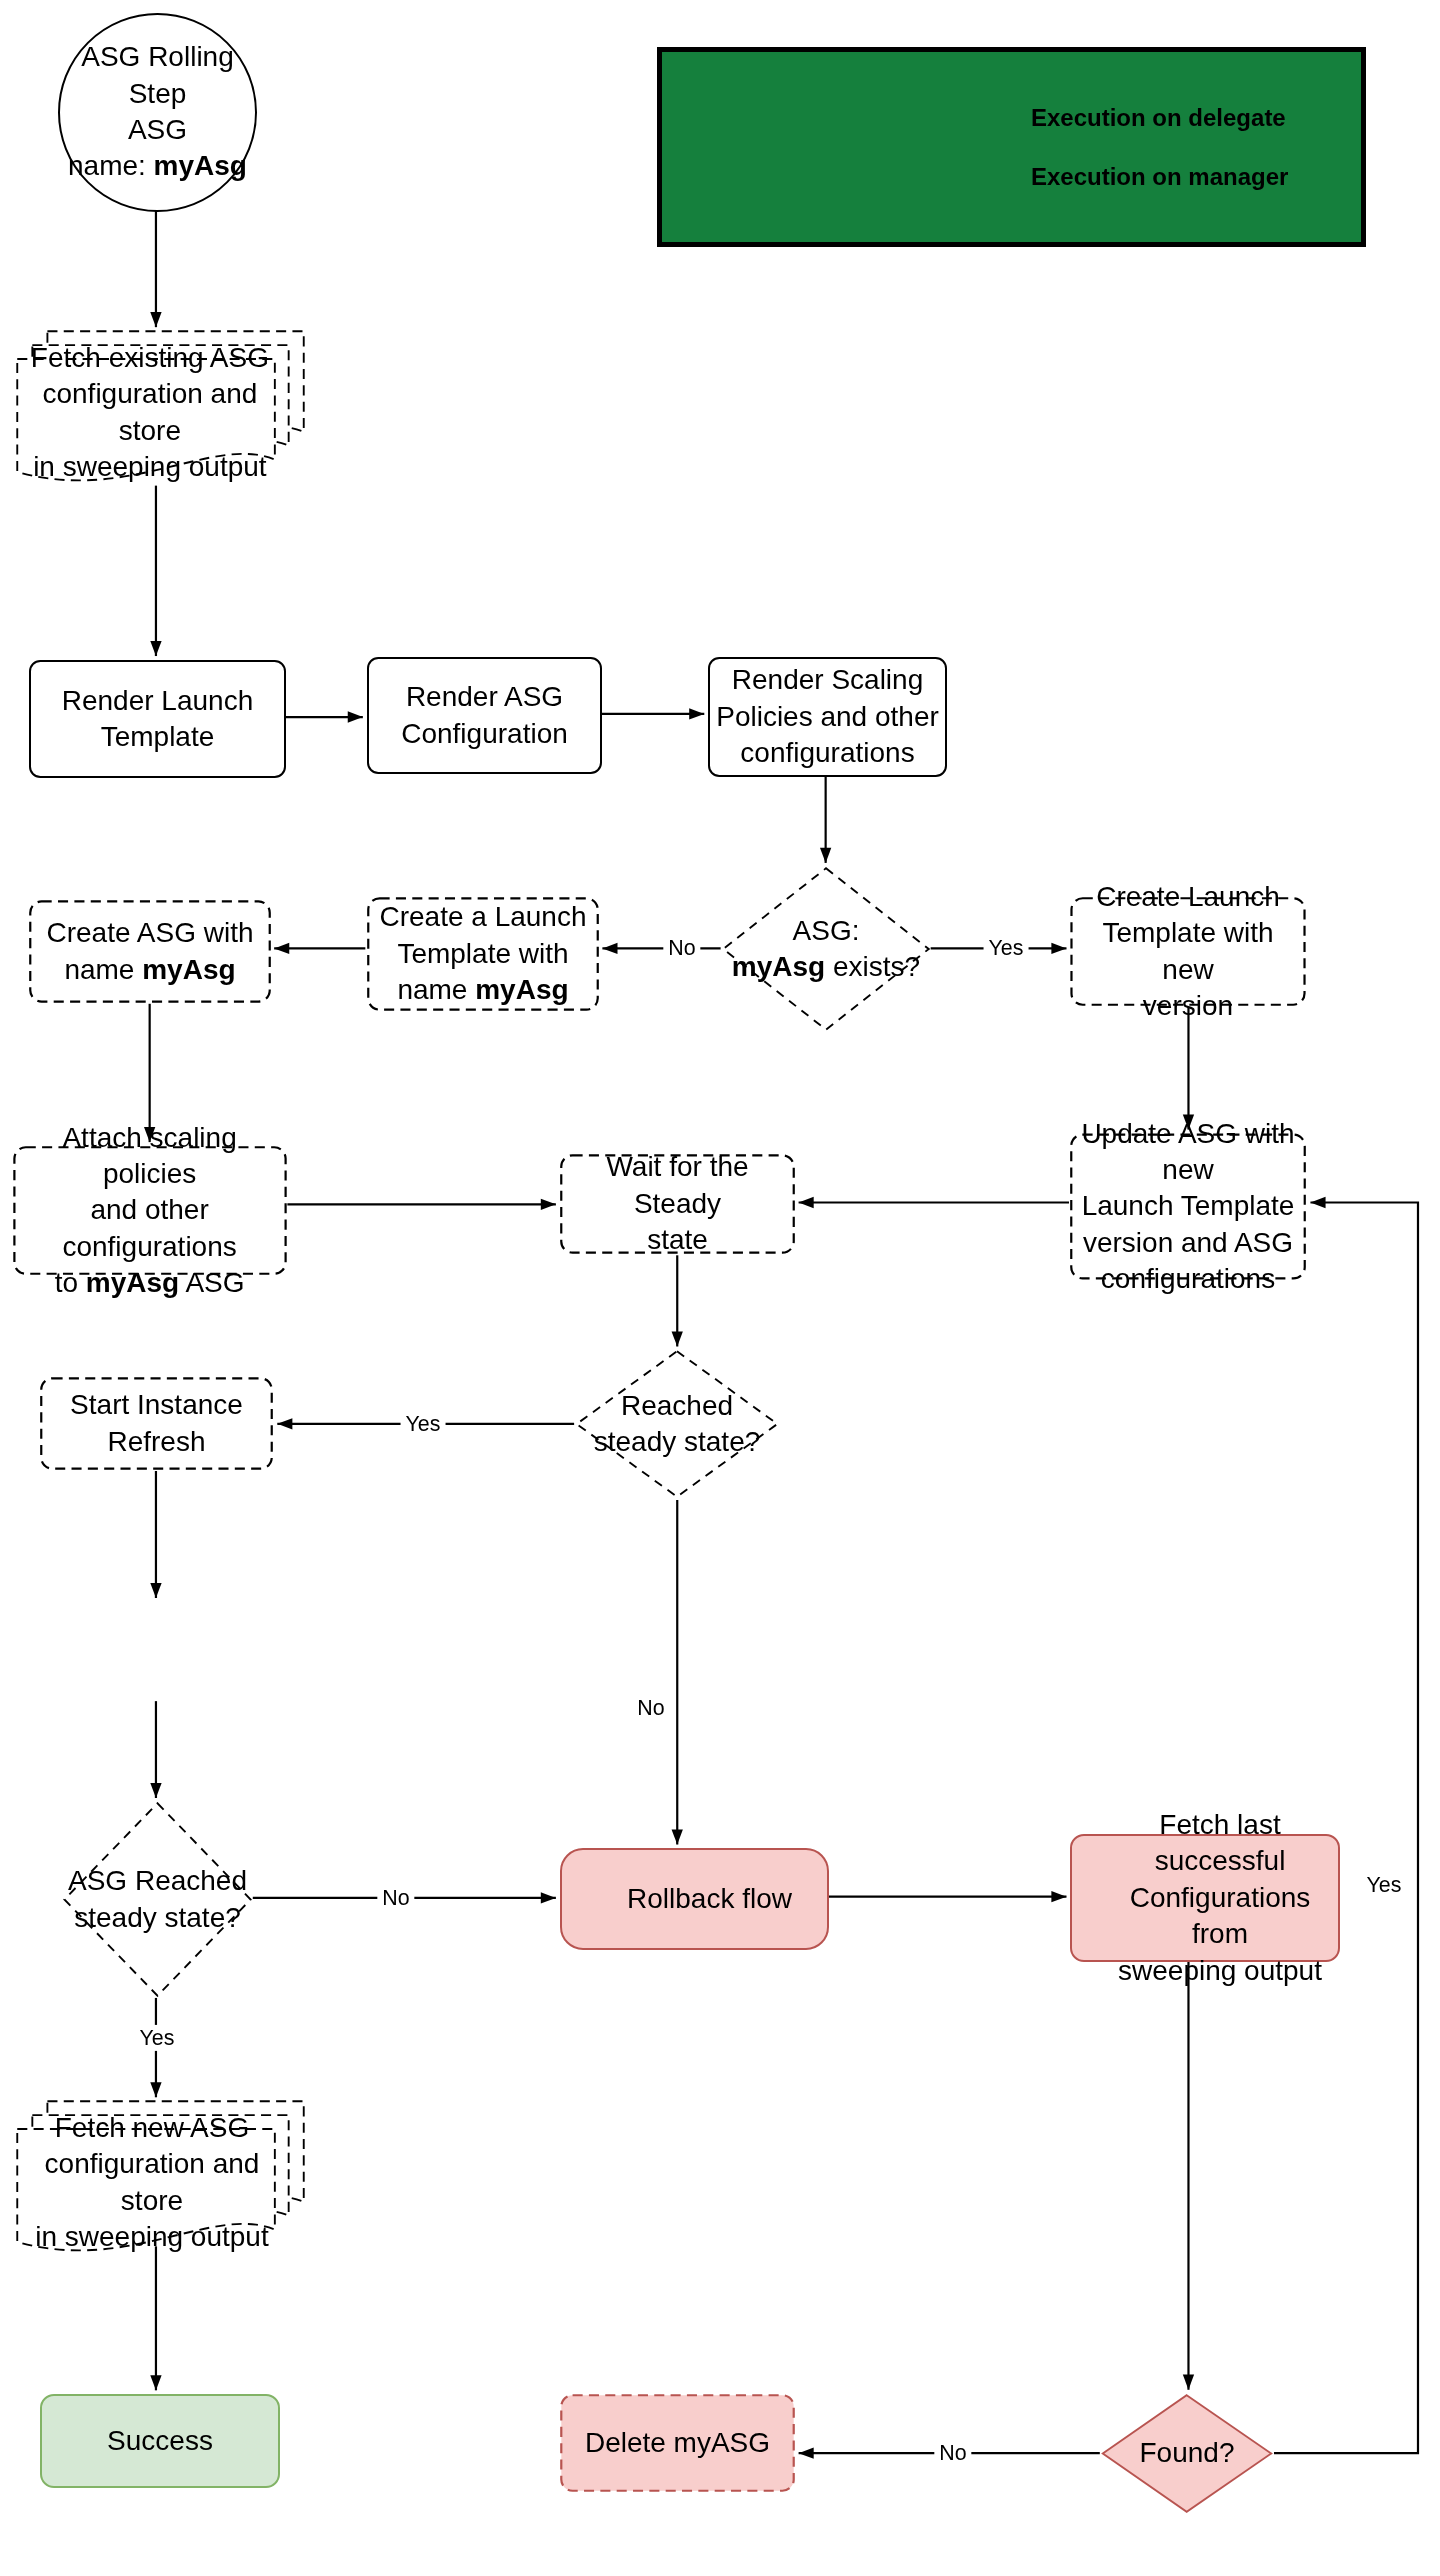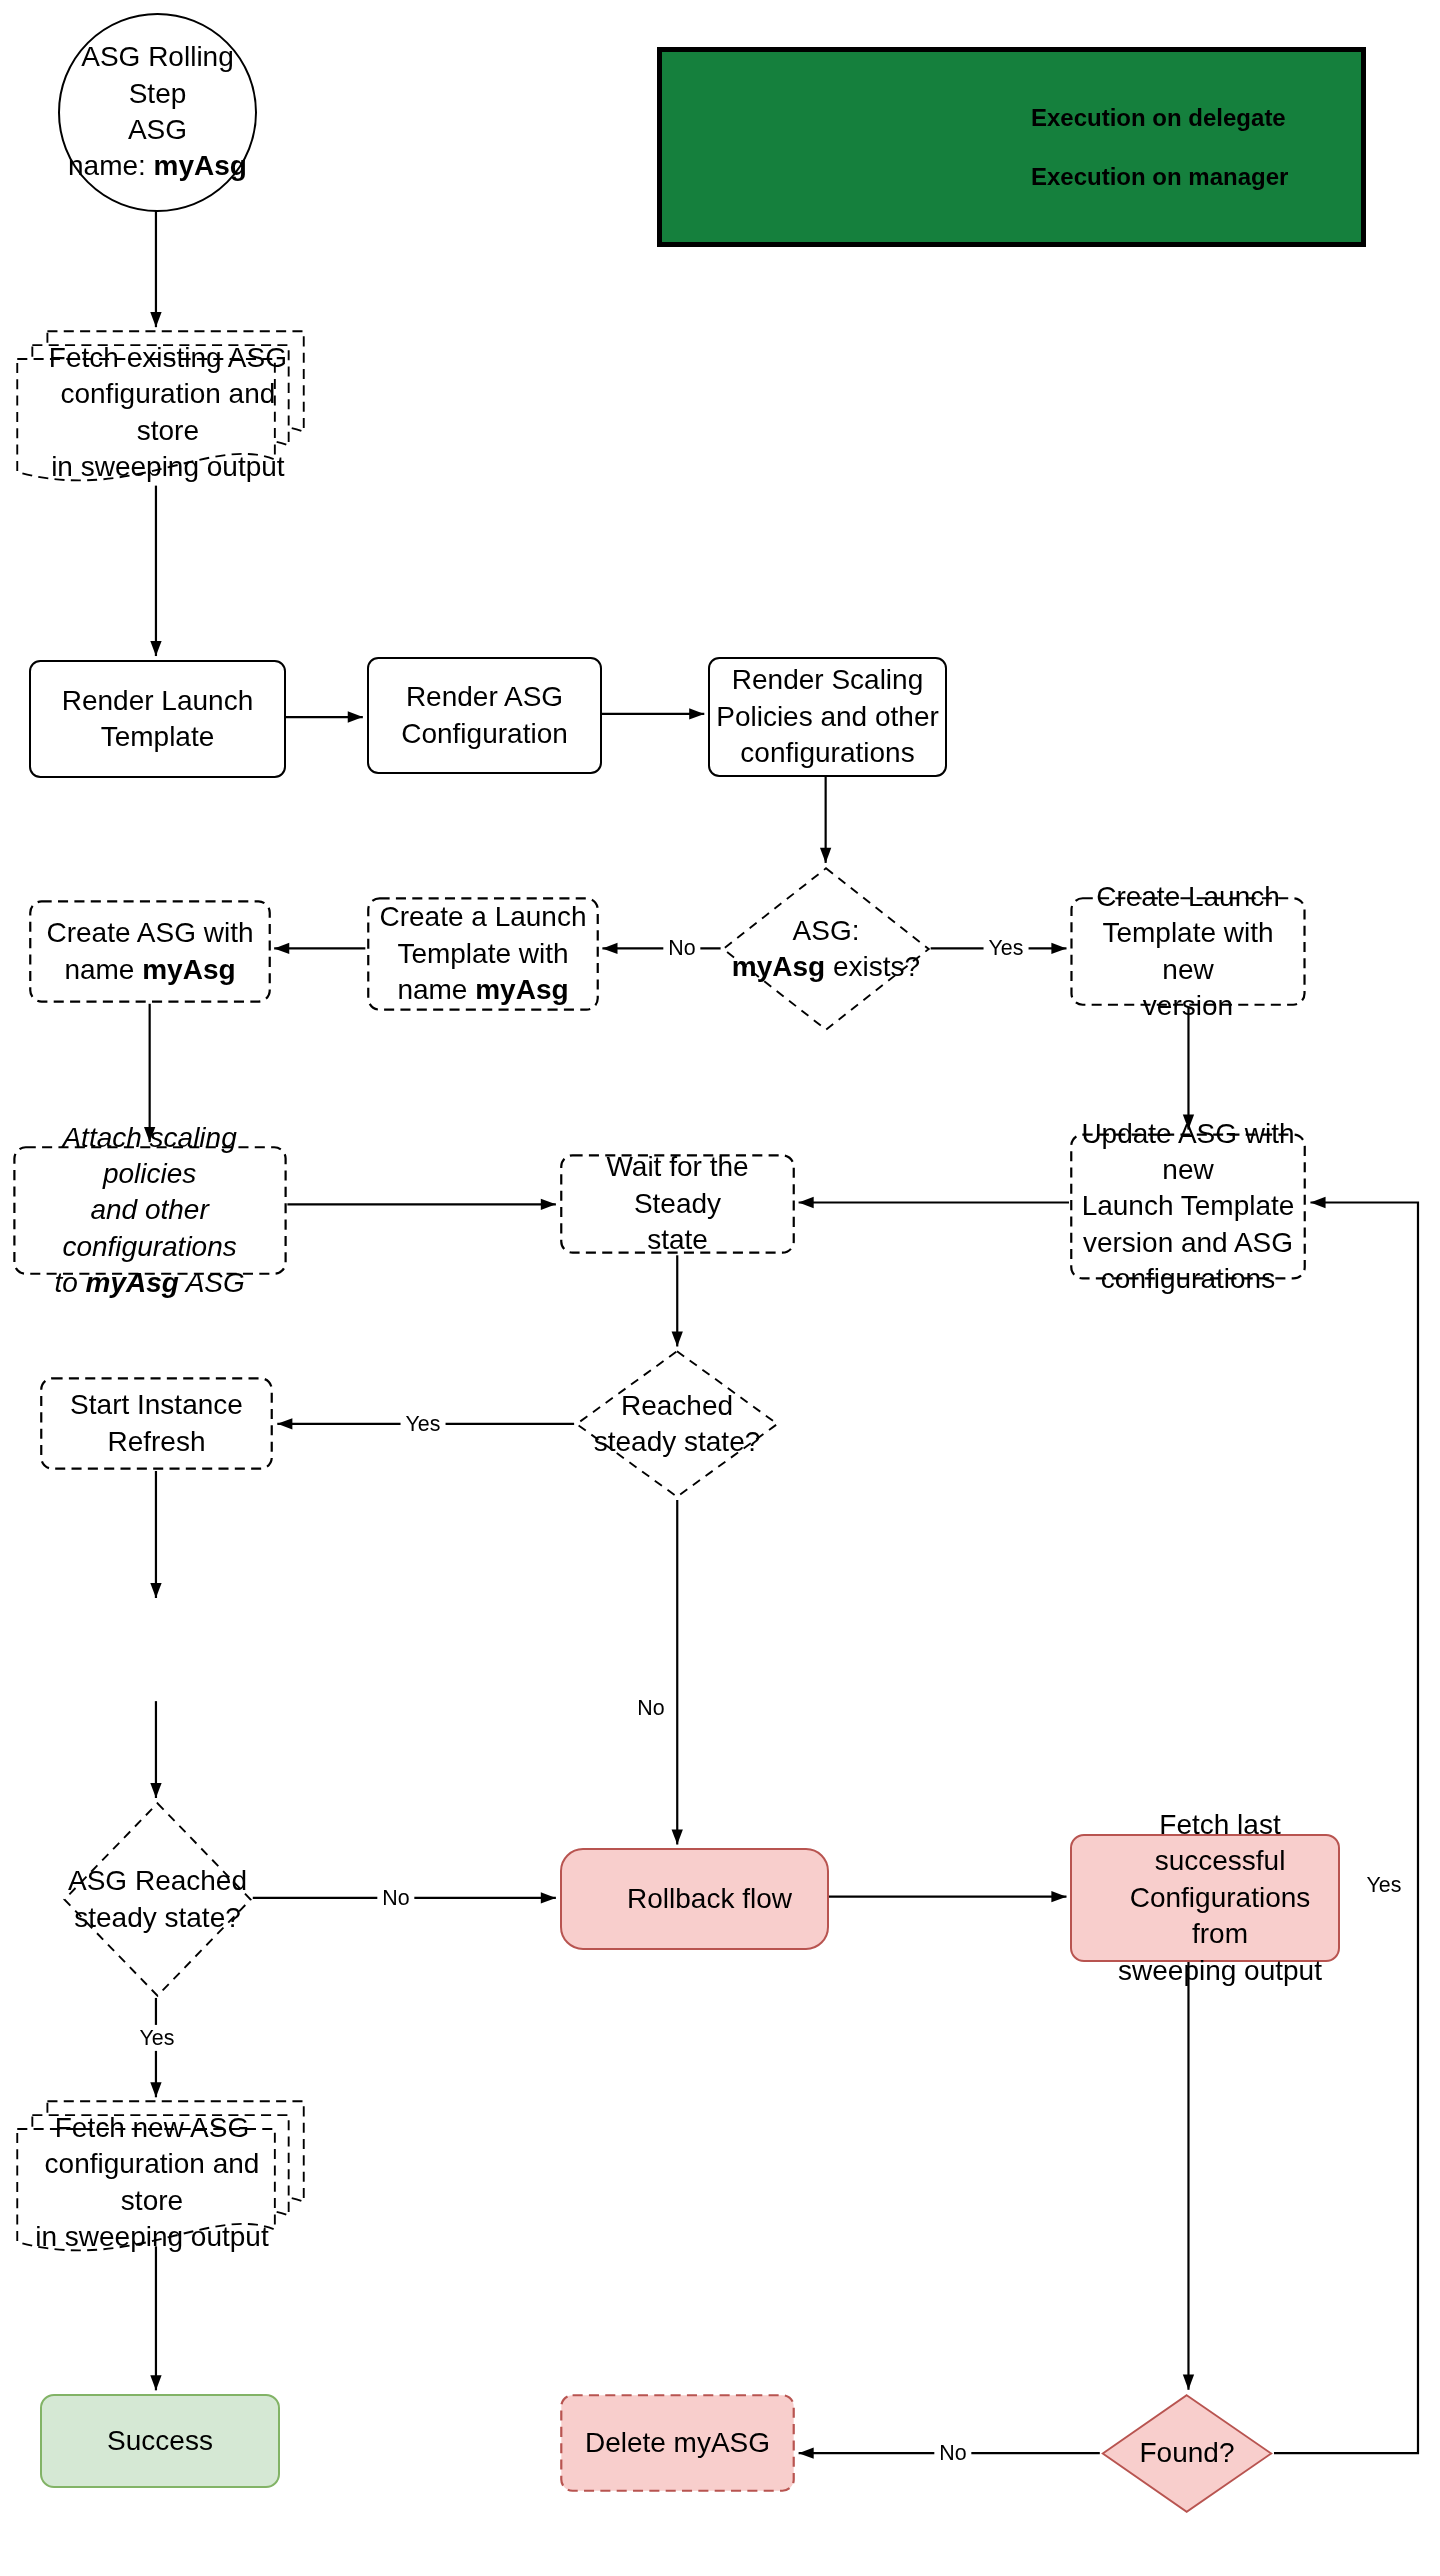--- a/index.html
+++ b/index.html
@@ -73,21 +73,21 @@
   </div>
 
   <div class="node" style="left:16.4px;top:318px;width:289px;height:173px;">
     <svg class="shape" width="289" height="173" viewBox="0 0 460 275">
       <g fill="#fff" stroke="#000" stroke-width="3" stroke-dasharray="16 10">
         <path transform="translate(48,-44)" d="M2 65 L410 65 L410 225 C312 185 182 295 2 245 Z"></path>
         <path transform="translate(24,-22)" d="M2 65 L410 65 L410 225 C312 185 182 295 2 245 Z"></path>
         <path d="M2 65 L412 65 L412 225 C312 185 182 295 2 245 Z"></path>
       </g>
     </svg>
-    <div class="label" style="position:absolute;left:19px;top:44px;width:255px;height:101px;display:flex;align-items:center;justify-content:flex-end;"><span>Fetch existing ASG
+    <div class="label" style="position:absolute;left:1px;top:44px;width:255px;height:101px;display:flex;align-items:center;justify-content:flex-end;"><span>Fetch existing ASG
 configuration and store
 in sweeping output</span></div>
   </div>
 
   <div class="node solidbox" style="left:29px;top:660px;width:253px;height:114px;">
     <div class="label"><span>Render Launch
 Template</span></div>
   </div>
   <div class="node solidbox" style="left:367px;top:657px;width:231px;height:113px;">
     <div class="label"><span>Render ASG
@@ -124,21 +124,21 @@
   </div>
   <div class="node" style="left:1070px;top:897px;width:236px;height:109px;">
     <svg class="shape" width="236" height="109" viewBox="0 0 376 174">
       <rect x="2" y="2" width="372" height="170" rx="18" fill="#fff" stroke="#000" stroke-width="3.5" stroke-dasharray="16 10"></rect>
     </svg>
     <div class="label"><span>Create Launch
 Template with new
 version</span></div>
   </div>
 
-  <div class="node" style="left:12.6px;top:1146px;width:274px;height:129px;font-style:italic;">
+  <div class="node" style="left:12.6px;top:1146px;width:274px;height:129px;">
     <svg class="shape" width="274" height="129" viewBox="0 0 435 205">
       <rect x="2" y="2" width="431" height="201" rx="18" fill="#fff" stroke="#000" stroke-width="3.5" stroke-dasharray="16 10"></rect>
     </svg>
     <div class="label"><span>Attach scaling policies
 and other configurations
 to </span><span class="b">myAsg</span><span> ASG</span></div>
   </div>
   <div class="node" style="left:560px;top:1154px;width:235px;height:100px;">
     <svg class="shape" width="235" height="100" viewBox="0 0 374 159">
       <rect x="2" y="2" width="370" height="155" rx="18" fill="#fff" stroke="#000" stroke-width="3.5" stroke-dasharray="16 10"></rect>

